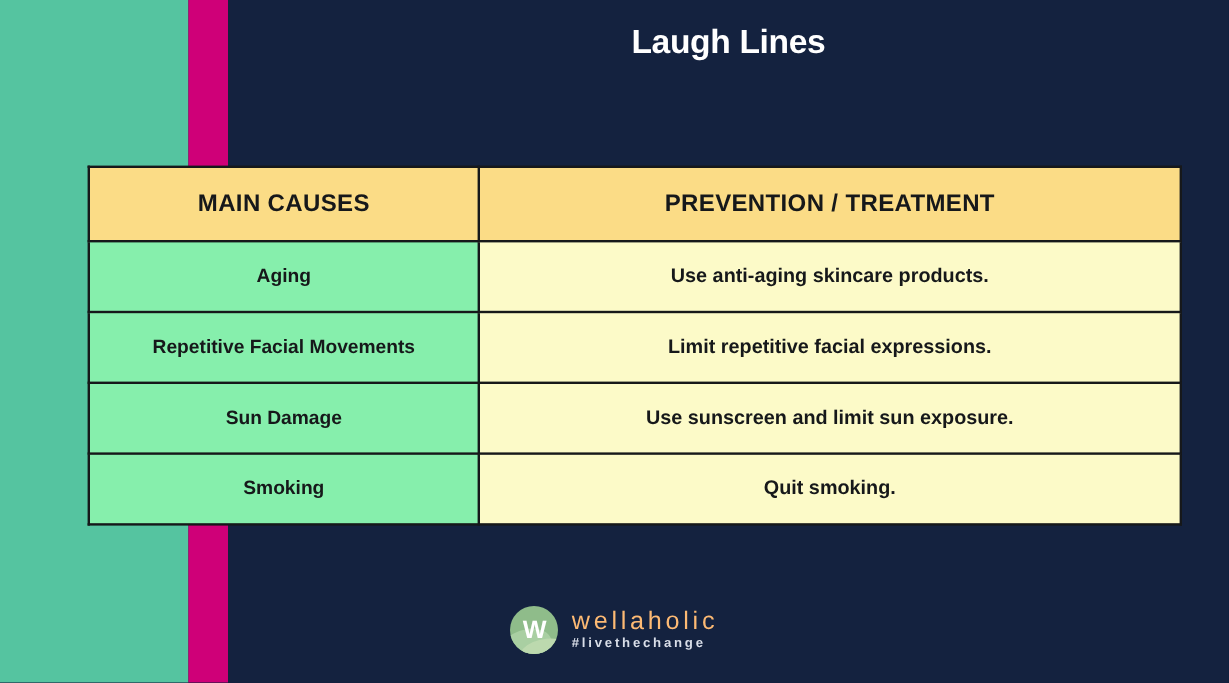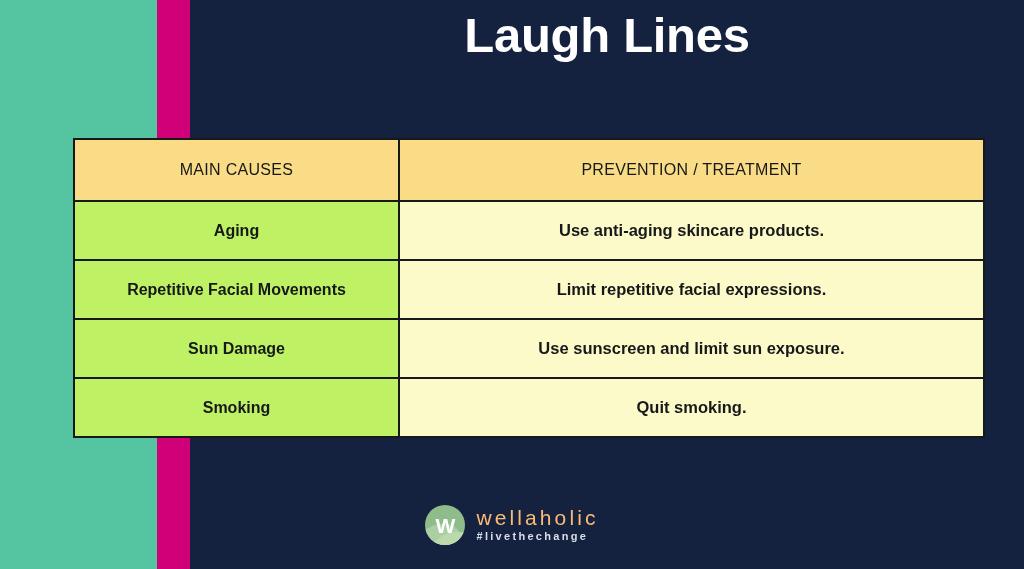--- a/index.html
+++ b/index.html
@@ -43,21 +43,21 @@
   .title-block {
     position: absolute;
     left: 190px;
     top: 12px;
     width: 834px;
     text-align: center;
     color: #ffffff;
     z-index: 4;
   }
   .title-line1 {
-    font-size: 49px;
+    font-size: 28px;
     font-weight: 700;
     line-height: 46px;
     letter-spacing: -0.3px;
   }
   .title-line2 {
     font-size: 39px;
     font-weight: 700;
     line-height: 46px;
     letter-spacing: -0.3px;
   }
@@ -78,37 +78,37 @@
   }
   table.info-table td {
     border: 2px solid #16181a;
     height: 53px;
     padding: 2px 8px;
     vertical-align: middle;
     color: #16181a;
   }
   .col-cause {
     width: 307px;
-    background: #bef264;
+    background: #86efac;
     text-align: center;
     font-weight: 700;
     font-size: 16px;
   }
   .col-action {
     width: 567px;
     background: #fcfac8;
     text-align: center;
     font-weight: 700;
     font-size: 16.5px;
   }
   tr.header-row td {
     height: 56px;
     background: #fbdc86;
-    font-weight: 400;
-    font-size: 16px;
+    font-weight: 700;
+    font-size: 20px;
     letter-spacing: 0.3px;
     text-align: center;
   }
   tr.header-row td.col-action {
     background: #fbdc86;
   }
 
   
   .footer {
     position: absolute;

